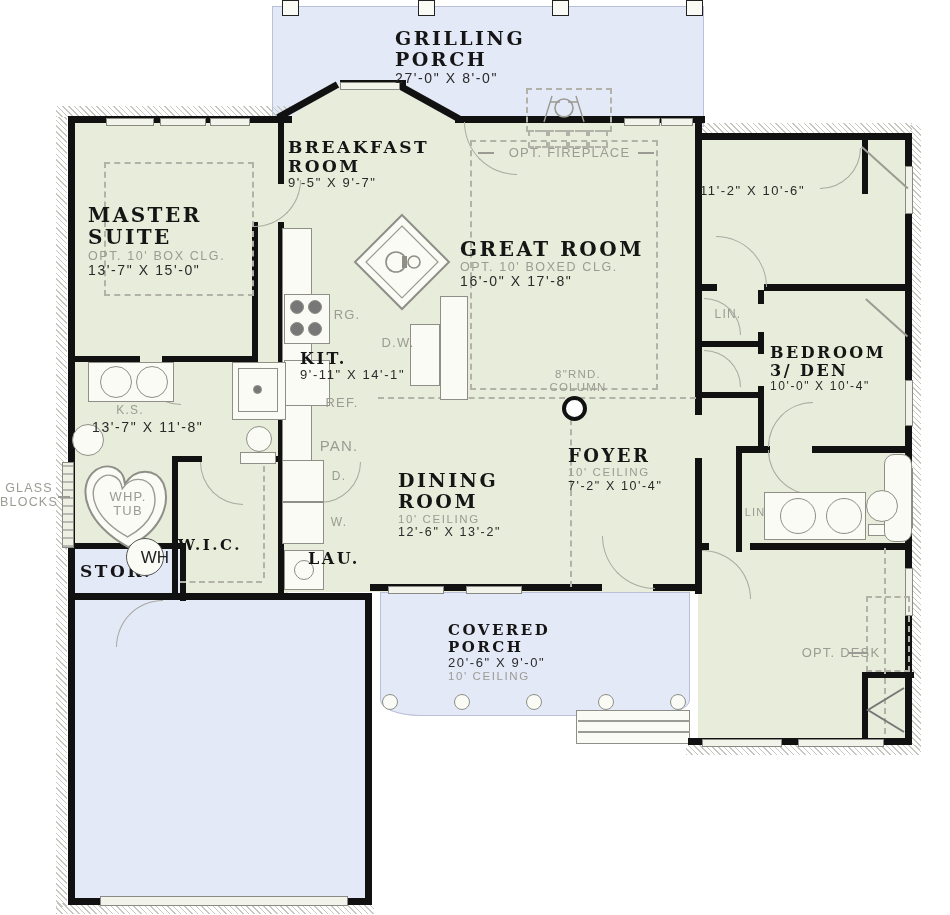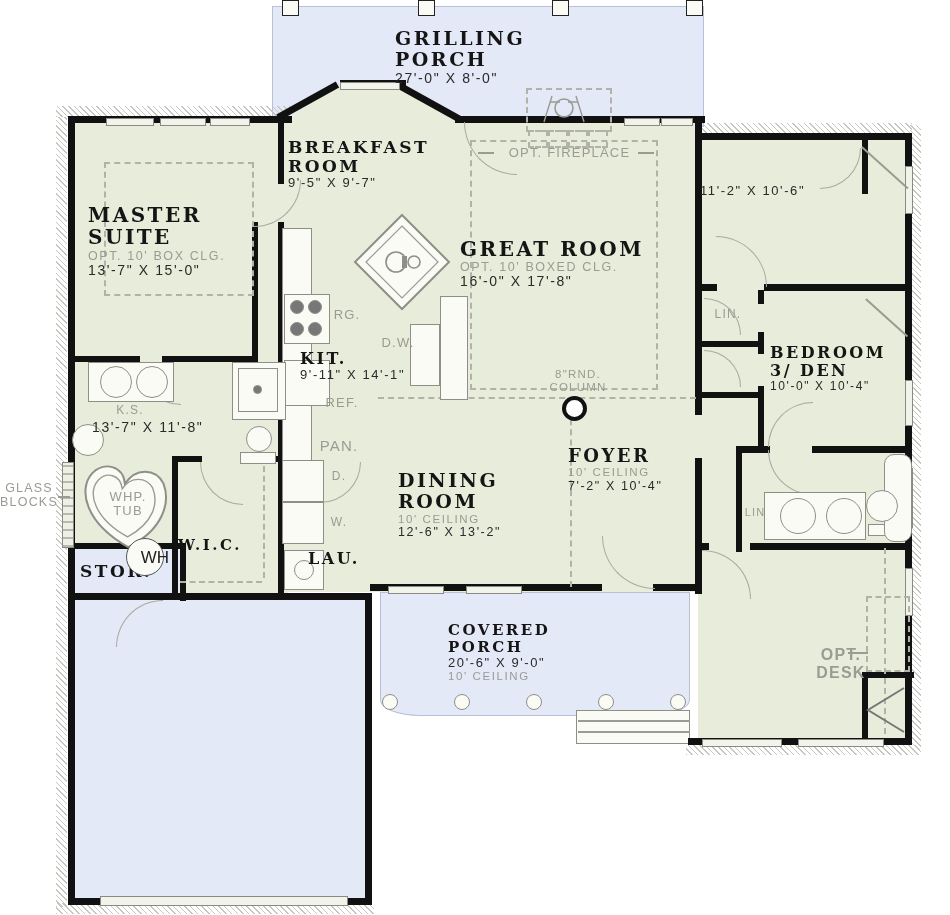--- a/index.html
+++ b/index.html
@@ -270,21 +270,21 @@
 
   <div class="lbl" style="left:308px;top:550px;width:84px;">
     <div class="rn" style="font-size:16px;">LAU.</div>
   </div>
 
   <div class="lbl" style="left:80px;top:562px;width:94px;">
     <div class="rn" style="font-size:17px;">STOR.</div>
   </div>
 
 
-  <div class="an" style="left:795px;top:646px;width:92px;font-size:16px;font-weight:bold;">OPT. DESK</div>
+  <div class="an" style="left:795px;top:646px;width:92px;font-size:13px;">OPT. DESK</div>
 
   <div class="lbl" style="left:448px;top:622px;width:180px;">
     <div class="rn" style="font-size:15px;">COVERED PORCH</div>
     <div class="dm">20'-6" X 9'-0"</div>
     <div class="dm gy" style="font-size:11.5px;">10' CEILING</div>
   </div>
 
 
   <div class="an" style="left:0px;top:482px;width:58px;font-size:12.5px;">GLASS BLOCKS</div>
   <div class="an" style="left:94px;top:490px;width:68px;font-size:13px;">WHP. TUB</div>

